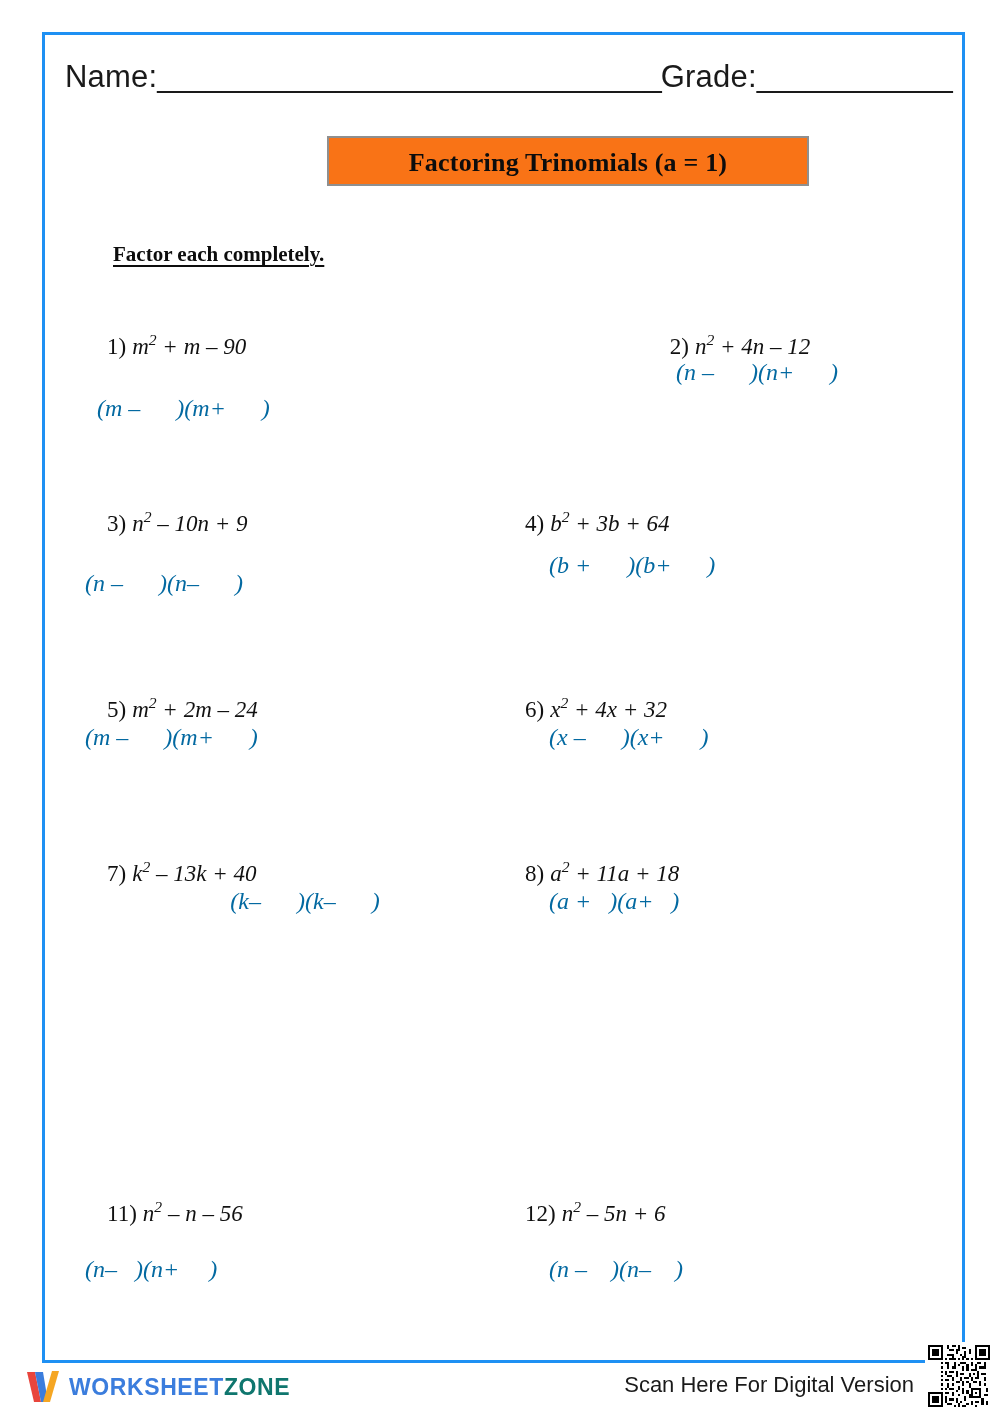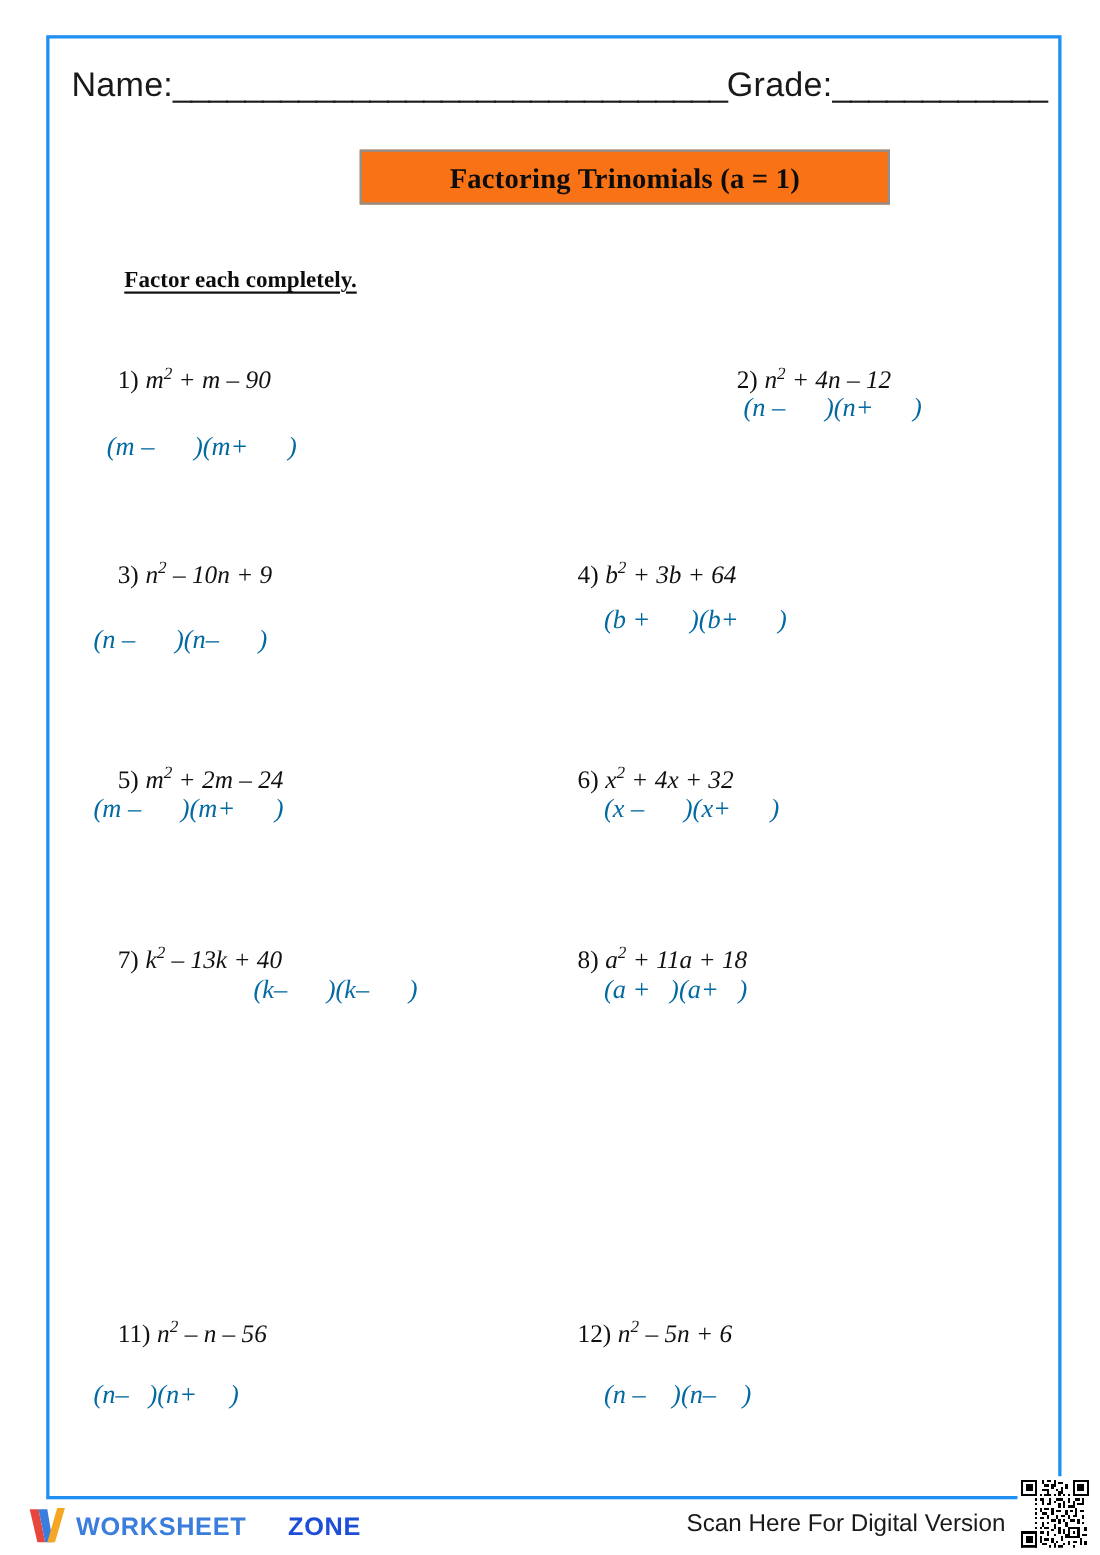--- a/index.html
+++ b/index.html
@@ -149,21 +149,21 @@
     height: 38px;
     display: block;
   }
   .logo-text {
     font-size: 23px;
     font-weight: bold;
     letter-spacing: 0.6px;
     white-space: nowrap;
   }
   .logo-worksheet { color: #3b7ddd; }
-  .logo-zone { color: #1d4ed8; margin-left: 38px; }
+  .logo-zone { color: #0f766e; }
 
   .scan-text {
     position: absolute;
     right: 86px;
     top: 6px;
     font-size: 22px;
     color: #1a1a1a;
     white-space: nowrap;
   }
   .qr-box {

